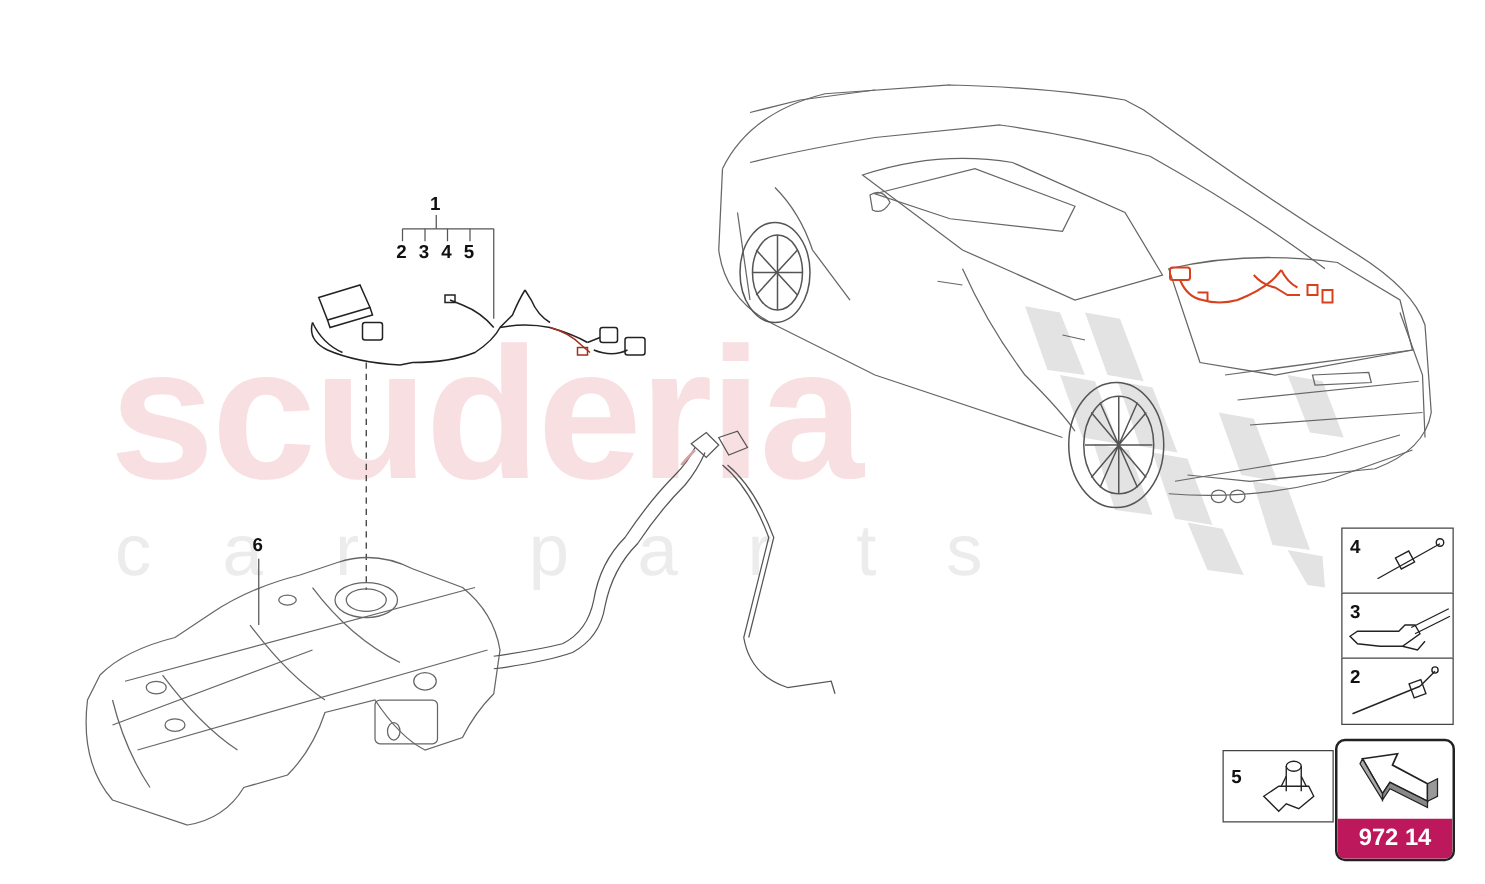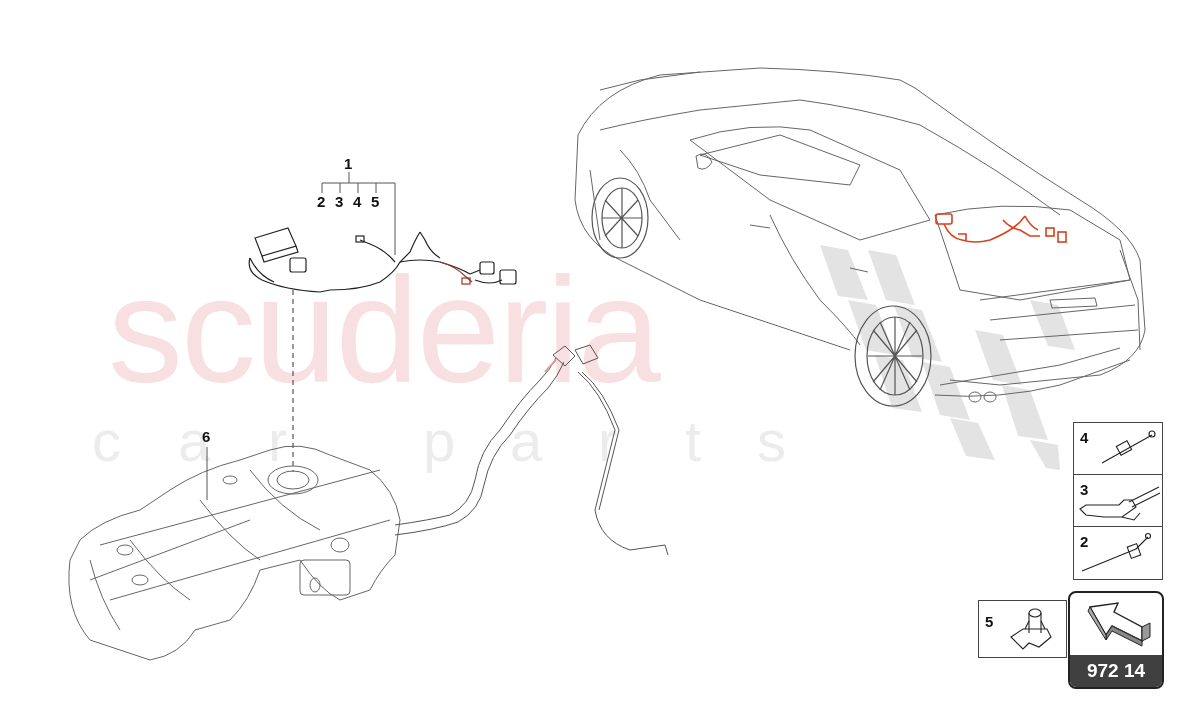--- a/index.html
+++ b/index.html
@@ -1,26 +1,26 @@
 <!DOCTYPE html>
 <html><head>
 <meta charset="utf-8">
 <style>
   html, body { margin:0; padding:0; background:#ffffff; }
   body { width:1188px; height:707px; position:relative; overflow:hidden;
          font-family:"Liberation Sans", sans-serif; }
-  .wm-big { position:absolute; left:108px; top:255px; font-size:150px; font-weight:normal;
+  .wm-big { position:absolute; left:88px; top:255px; font-size:150px; font-weight:bold;
             color:#f8dfe2; letter-spacing:-2px; line-height:1; white-space:nowrap; }
   .wm-small { position:absolute; top:412px; font-size:58px; color:#ececec; line-height:1; }
   .callout { position:absolute; font-weight:bold; font-size:15px; color:#111; line-height:1; }
   .legend-box { position:absolute; border:1px solid #444; background:#fff; }
   .legend-num { position:absolute; left:6px; top:6px; font-weight:bold; font-size:15px; color:#111; }
   .nav-box { position:absolute; left:1068px; top:591px; width:92px; height:94px;
              border:2px solid #222; border-radius:8px; overflow:hidden; background:#fff; }
-  .nav-label { position:absolute; left:0; bottom:0; width:100%; height:32px; background:#404040;
+  .nav-label { position:absolute; left:0; bottom:0; width:100%; height:32px; background:#be185d;
                color:#fff; font-weight:bold; font-size:19px; text-align:center; line-height:32px; }
   svg { position:absolute; left:0; top:0; }
 </style>
 </head>
 <body>
 
 <div class="wm-big">scuderia</div>
 <div class="wm-small" style="left:92px">c</div>
 <div class="wm-small" style="left:178px">a</div>
 <div class="wm-small" style="left:268px">r</div>

